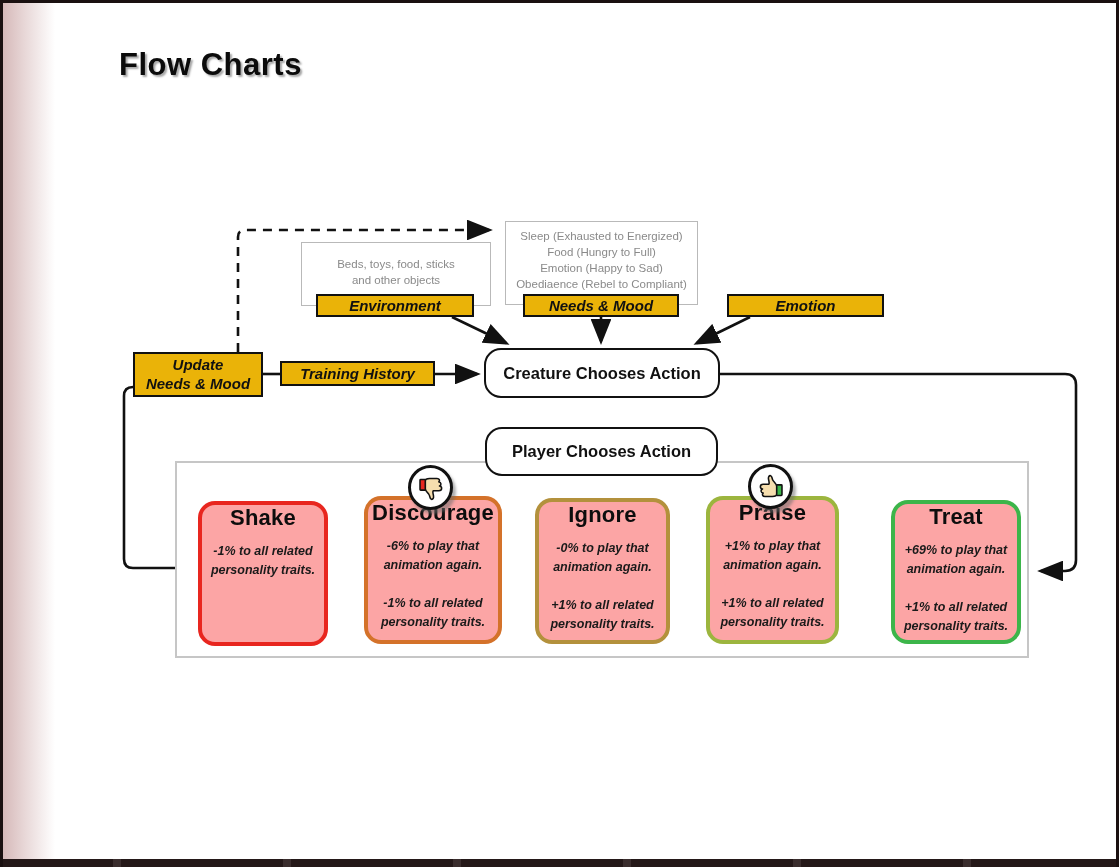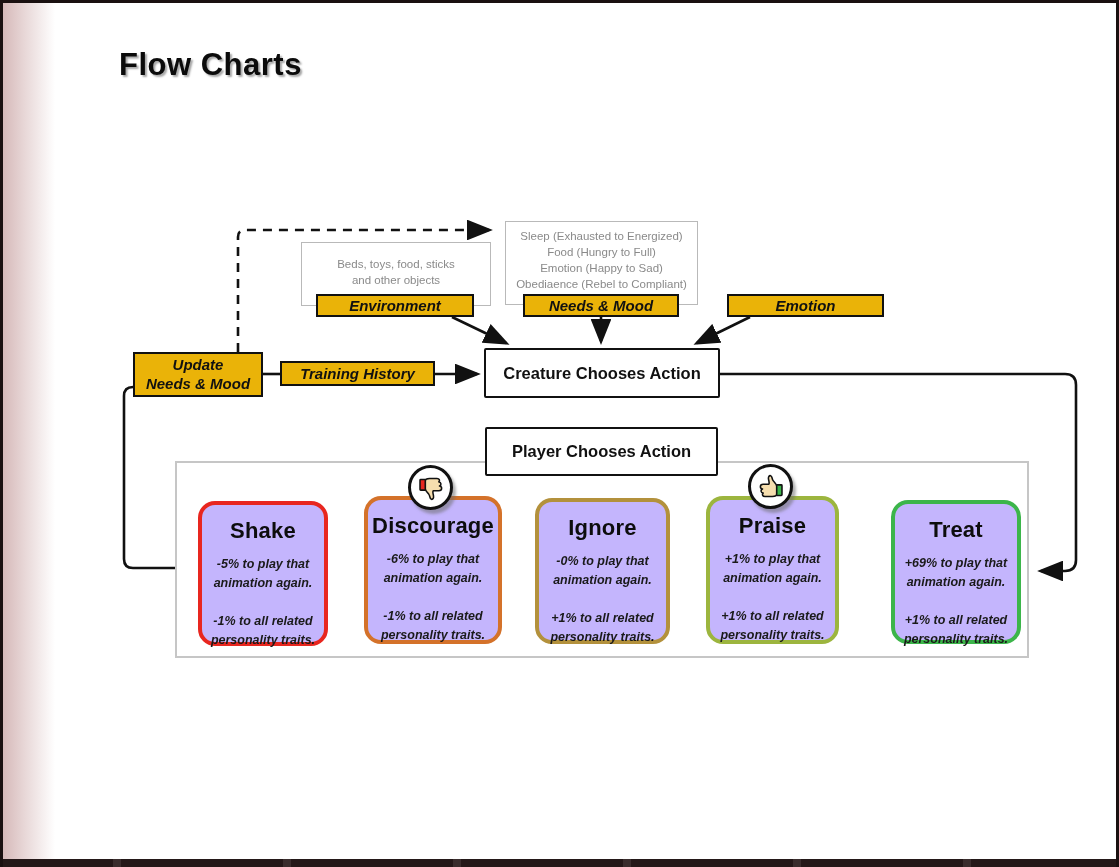--- a/index.html
+++ b/index.html
@@ -13,29 +13,29 @@
   .page-title { position:absolute; left:116px; top:44px; font-size:31px; font-weight:bold;
            color:#0b0b0b; letter-spacing:0.5px; text-shadow:2px 2px 2px rgba(0,0,0,0.35); }
 
   .note-box { position:absolute; border:1px solid #b9b9b9; background:#fff; color:#8a8a8a;
            font-size:11.5px; line-height:16px; text-align:center; display:flex;
            align-items:center; justify-content:center; }
   .preline { white-space:pre-line; }
   .tag-box { position:absolute; border:2px solid #111; background:#eab308; display:flex;
            align-items:center; justify-content:center; font-style:italic; font-weight:bold;
            font-size:15px; color:#111; }
-  .round-node { position:absolute; border:2.5px solid #111; border-radius:2px; background:#fff;
+  .round-node { position:absolute; border:2.5px solid #111; border-radius:17px; background:#fff;
            display:flex; align-items:center; justify-content:center; font-weight:bold;
            font-size:16.5px; color:#111; }
   .panel { position:absolute; left:172px; top:458px; width:854px; height:197px;
            border:2px solid #c6c6c6; background:#fff; }
   svg.arrows { position:absolute; left:0; top:0; pointer-events:none; }
 
-  .action-card { position:absolute; background:#c4b5fd; border-radius:17px; border:4.5px solid #999;
-           text-align:center; padding-top:13px; }
+  .action-card { position:absolute; background:#fca5a5; border-radius:17px; border:4.5px solid #999;
+           text-align:center; padding-top:0; }
   .action-title { font-weight:bold; font-size:22px; color:#0d0d0d; letter-spacing:0.2px; }
   .action-para { font-style:italic; font-weight:600; font-size:12.5px; line-height:19px;
            color:#1a1a1a; margin-top:11px; padding:0 8px; }
   .action-para + .action-para { margin-top:19px; }
 
   .icon-circle { position:absolute; width:45px; height:45px; border:3px solid #111; border-radius:50%;
            background:#fff; box-shadow:3px 4px 3px rgba(110,110,110,0.55);
            display:flex; align-items:center; justify-content:center; }
 </style>
 </head>
@@ -84,21 +84,20 @@
   <div class="tag-box" style="left:724px;top:291px;width:157px;height:23px;">Emotion</div>
 
   <div class="tag-box preline" style="left:130px;top:349px;width:130px;height:45px;text-align:center;line-height:1.25;">Update
 Needs &amp; Mood</div>
   <div class="tag-box" style="left:277px;top:358px;width:155px;height:25px;">Training History</div>
   <div class="round-node" style="left:481px;top:345px;width:236px;height:50px;">Creature Chooses Action</div>
   <div class="round-node" style="left:482px;top:424px;width:233px;height:49px;">Player Chooses Action</div>
 
   <div class="action-card" style="left: 195px; top: 498px; width: 130px; height: 145px; border-color: rgb(232, 38, 31);">
     <div class="action-title">Shake</div>
-    <div class="action-para">-5% to play that animation again.</div>
     <div class="action-para">-1% to all related personality traits.</div>
   </div>
 
   <div class="action-card" style="left: 361px; top: 493px; width: 138px; height: 148px; border-color: rgb(212, 114, 42);">
     <div class="action-title">Discourage</div>
     <div class="action-para">-6% to play that animation again.</div>
     <div class="action-para">-1% to all related personality traits.</div>
   </div>
 
   <div class="action-card" style="left: 532px; top: 495px; width: 135px; height: 146px; border-color: rgb(179, 145, 60);">

